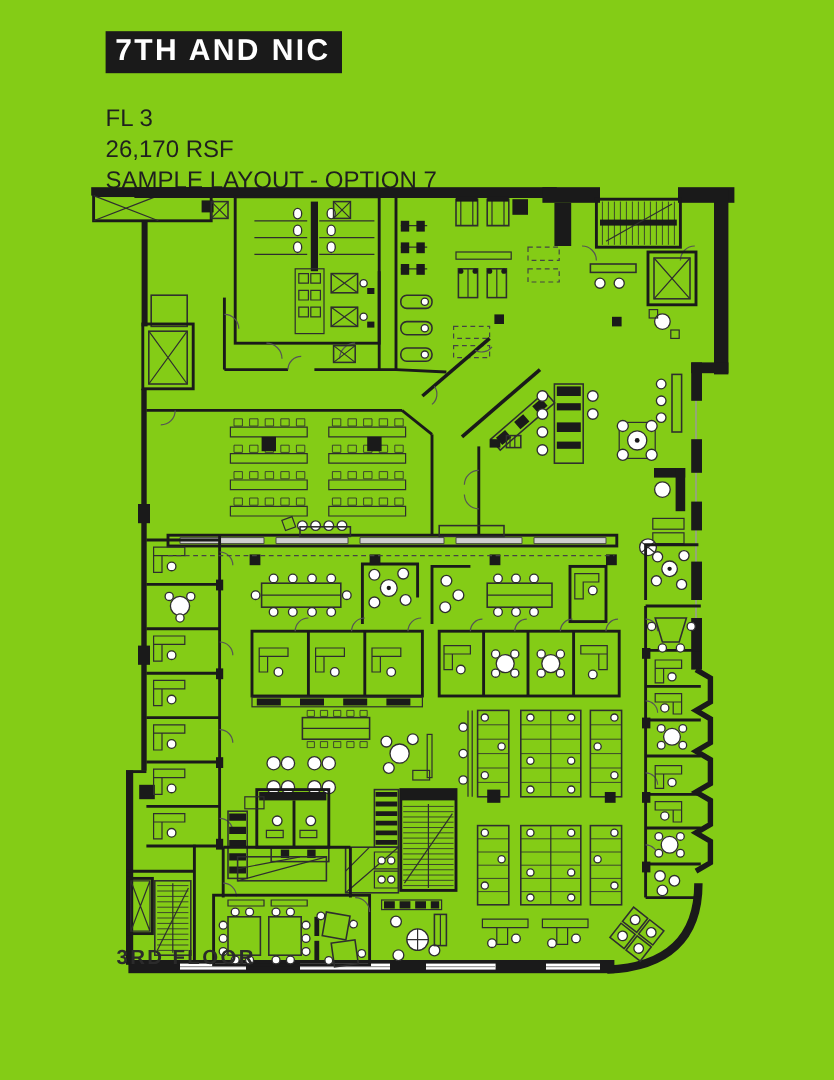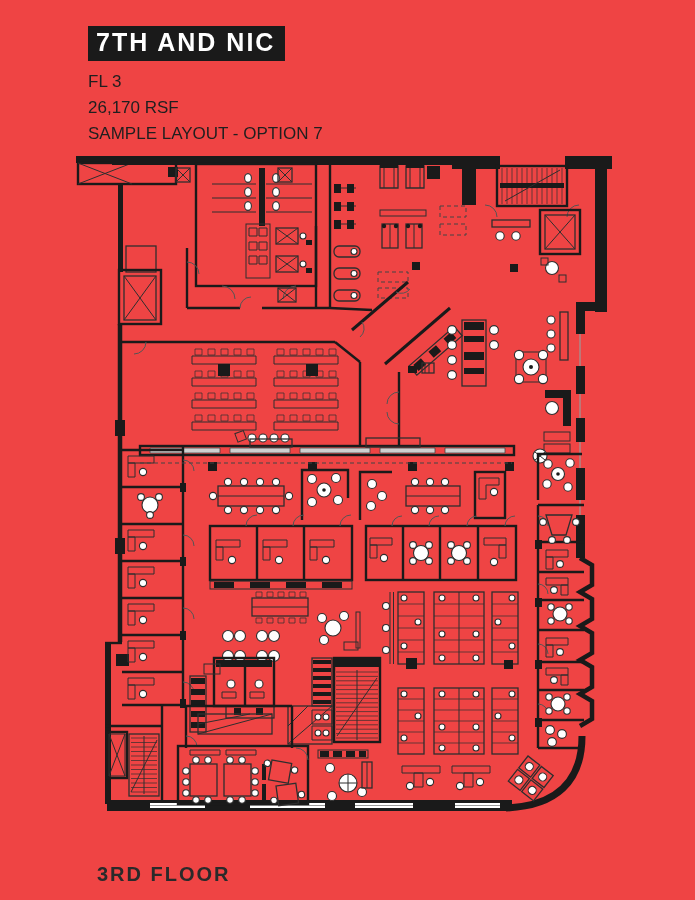--- a/index.html
+++ b/index.html
@@ -1,22 +1,22 @@
 <!DOCTYPE html>
 <html><head>
 <meta charset="utf-8">
 <style>
   html,body{margin:0;padding:0;background:#ffffff;width:695px;height:900px;overflow:hidden;
     font-family:"Liberation Sans","DejaVu Sans",sans-serif;}
-  .page{position:relative;width:695px;height:900px;background:#ef4444;}
+  .page{position:relative;width:695px;height:900px;background:#84cc16;}
   .hdr{position:absolute;left:88px;top:26px;}
   .hdr .badge{display:inline-block;background:#1a1a1a;color:#fff;font-weight:bold;
     font-size:25px;letter-spacing:2px;padding:2px 10px 4px 8px;}
-  .hdr .sub{color:#1f1f1f;font-size:17px;line-height:26px;margin-top:8px;}
-  .planlabel{position:absolute;left:97px;top:863px;font-size:20px;font-weight:bold;
+  .hdr .sub{color:#1f1f1f;font-size:20px;line-height:26px;margin-top:25px;}
+  .planlabel{position:absolute;left:97px;top:788px;font-size:17px;font-weight:bold;
     letter-spacing:2px;color:#2a2a2a;}
   svg{position:absolute;left:0;top:0;}
   
   .w2{stroke:#1a1a1a;stroke-width:2.4;fill:none}
   .w3{stroke:#1a1a1a;stroke-width:3;fill:none}
   .w4{stroke:#1a1a1a;stroke-width:4.5;fill:none}
   .f{fill:#1a1a1a;stroke:none}
   .fg{fill:#cfcfcf;stroke:#444;stroke-width:.8}
   .t{stroke:#2e2e2e;stroke-width:1.3;fill:none}
   .t1{stroke:#2e2e2e;stroke-width:1;fill:none}

